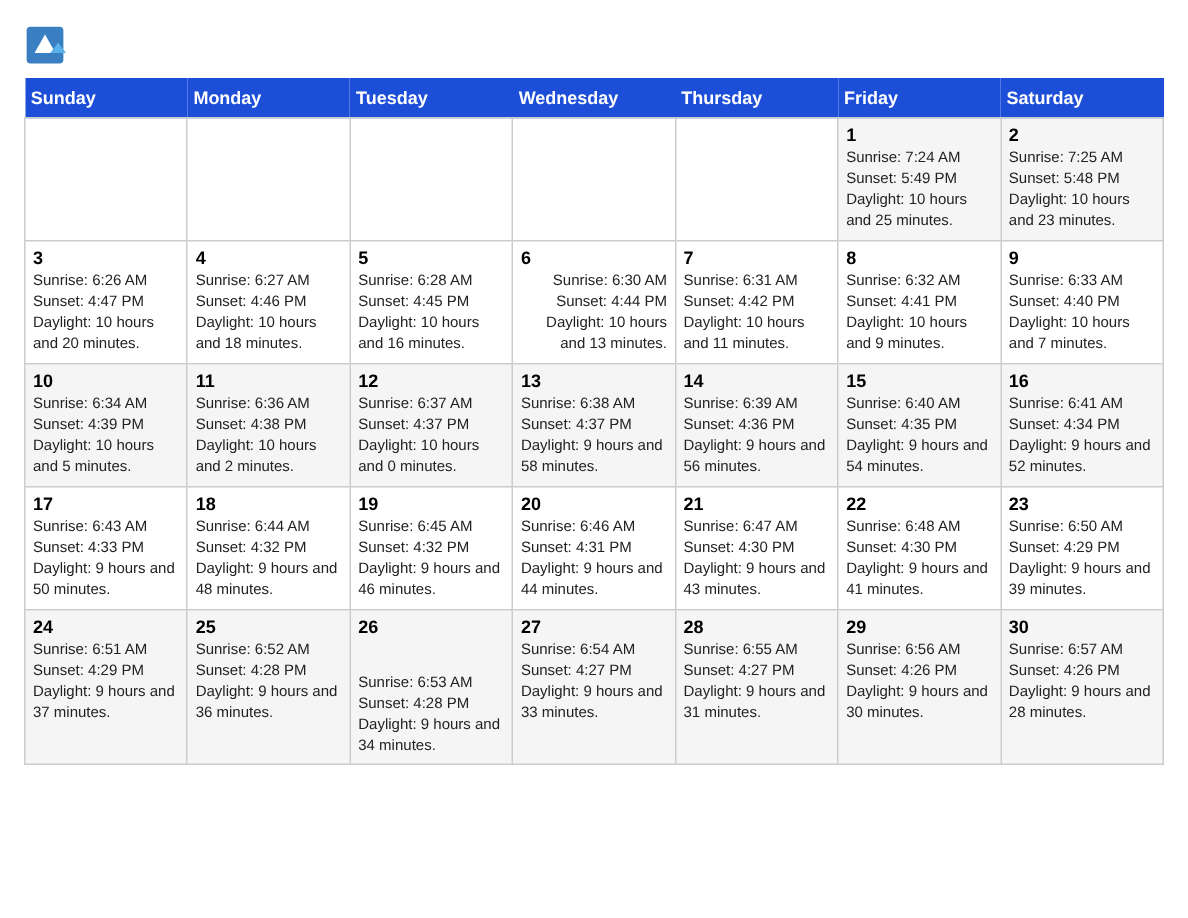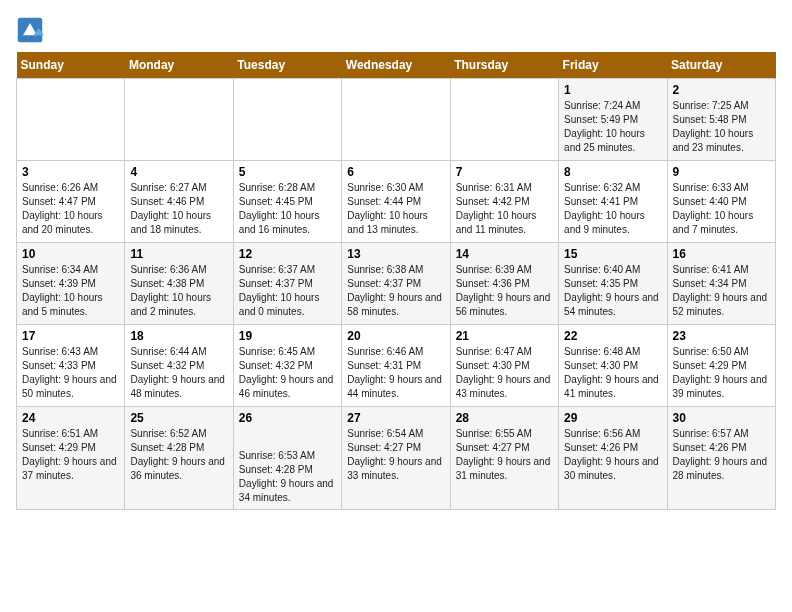--- a/index.html
+++ b/index.html
@@ -42,21 +42,21 @@
     .location-title {
       font-size: 15px;
       color: #444;
     }
     table {
       width: 100%;
       border-collapse: collapse;
       font-size: 10.5px;
     }
     thead tr th {
-      background-color: #a16207;
+      background-color: #1d4ed8;
       color: white;
       padding: 6px 4px;
       text-align: left;
       font-size: 12px;
       font-weight: bold;
     }
     tbody tr td {
       border: 1px solid #ccc;
       vertical-align: top;
       padding: 4px 5px;
@@ -141,21 +141,21 @@
 Daylight: 10 hours and 18 minutes.</div>
         </td>
         <td>
           <span class="day-number">5</span>
           <div class="day-info" style="white-space: pre-line;">Sunrise: 6:28 AM
 Sunset: 4:45 PM
 Daylight: 10 hours and 16 minutes.</div>
         </td>
         <td>
           <span class="day-number">6</span>
-          <div class="day-info" style="white-space: pre-line;">Sunrise: 6:30 AM
+          <div class="day-info" style="white-space: pre-line; text-align: right;">Sunrise: 6:30 AM
 Sunset: 4:44 PM
 Daylight: 10 hours and 13 minutes.</div>
         </td>
         <td>
           <span class="day-number">7</span>
           <div class="day-info" style="white-space: pre-line;">Sunrise: 6:31 AM
 Sunset: 4:42 PM
 Daylight: 10 hours and 11 minutes.</div>
         </td>
         <td>

